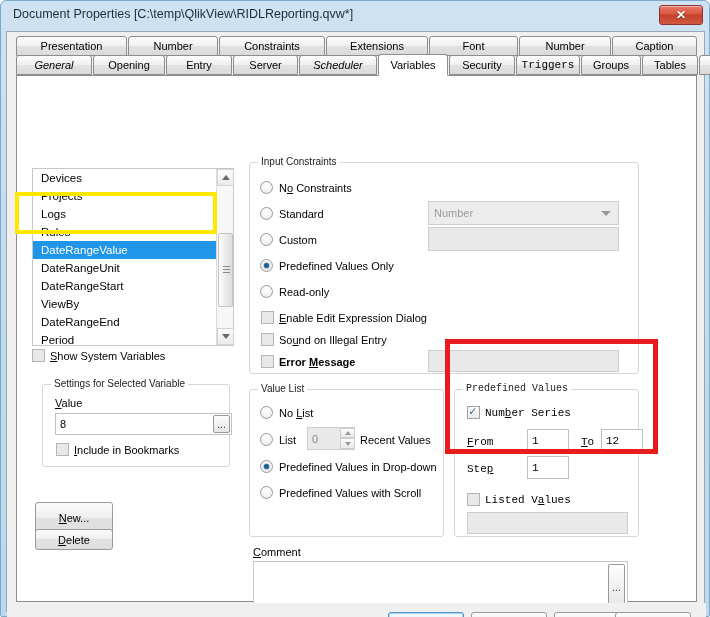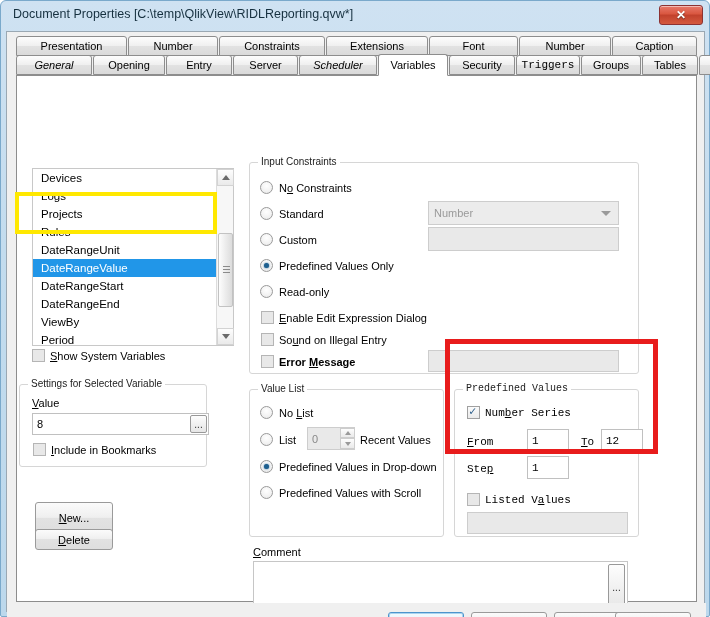--- a/index.html
+++ b/index.html
@@ -308,49 +308,49 @@
           <span>Tables</span>
         </div>
         <div class="tab" style="left: 683px; width: 46px;"></div>
       </div>
 
     <div id="page">
 
       <div id="varlist">
         <div id="varitems">
             <div class="vitem">Devices</div>
+            <div class="vitem">Projects</div>
             <div class="vitem">Logs</div>
-            <div class="vitem">Projects</div>
             <div class="vitem">Rules</div>
+            <div class="vitem sel">DateRangeValue</div>
             <div class="vitem">DateRangeUnit</div>
-            <div class="vitem sel">DateRangeValue</div>
             <div class="vitem">DateRangeStart</div>
+            <div class="vitem">ViewBy</div>
             <div class="vitem">DateRangeEnd</div>
-            <div class="vitem">ViewBy</div>
             <div class="vitem">Period</div>
           </div>
         <div id="vscroll">
           <div class="sb-arrow up" style="top:0;">
               <div class="t"></div>
             </div>
           <div id="sb-thumb">
               <div class="grip"></div>
             </div>
           <div class="sb-arrow down" style="bottom:0;">
               <div class="t"></div>
             </div>
         </div>
       </div>
 
       <div class="check dim" style="left:15px; top:273px;"></div>
       <div class="lbl" style="left:33px; top:274px;">
         <span class="u">S</span><span>how System Variables</span>
       </div>
 
-      <div class="group" style="left:2px; top:308px; width:188px; height:83px;">
+      <div class="group" style="left:25px; top:308px; width:188px; height:83px;">
         <div class="legend">Settings for Selected Variable</div>
         <div class="lbl" style="left:12px; top:12px;">
           <span class="u">V</span>alue
         </div>
         <div class="tbox" style="left:12px; top:28px; width:177px; height:22px;">8</div>
         <div class="ellipsis-btn" style="left:170px; top:30px; width:17px; height:18px;">...</div>
         <div class="check dim" style="left:13px; top:58px;"></div>
         <div class="lbl" style="left:31px; top:59px;">
           <span class="u">I</span>nclude in Bookmarks
         </div>

